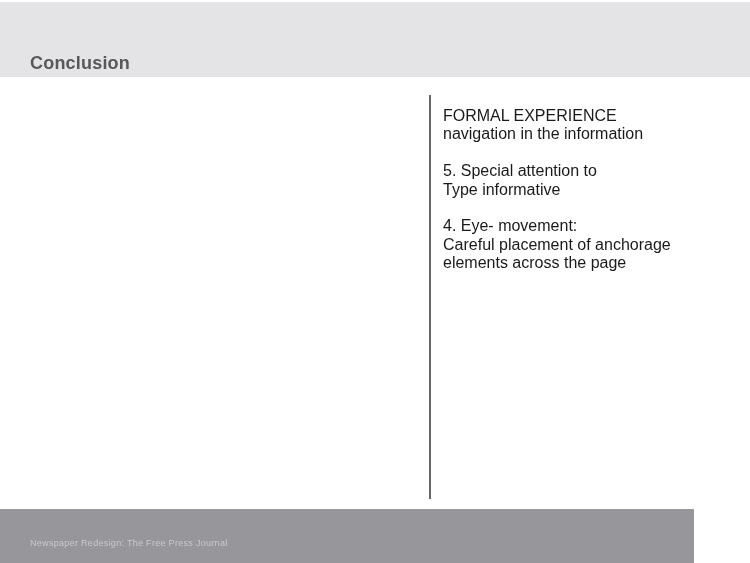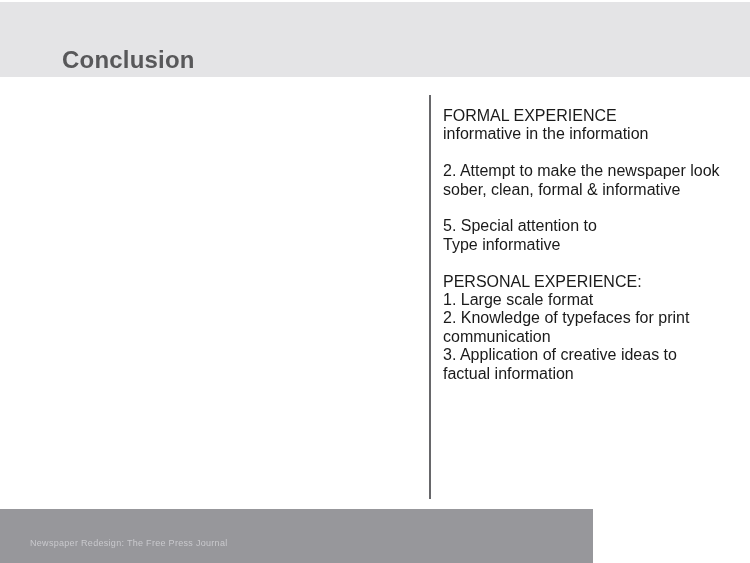--- a/index.html
+++ b/index.html
@@ -29,25 +29,24 @@
     left: 0;
     width: 750px;
     height: 75px;
     background: var(--header-band);
   }
 
   .title {
     position: absolute;
     left: 30px;
     bottom: 3px;
-    font-size: 24px;
+    font-size: 18px;
     font-weight: bold;
     letter-spacing: 0.2px;
     color: var(--title-text);
-    margin-left: 32px;
   }
 
   .v-divider {
     position: absolute;
     left: 429px;
     top: 95px;
     width: 2px;
     height: 404px;
     background: var(--divider);
   }
@@ -63,21 +62,21 @@
   }
 
   .block { margin-bottom: 18.4px; }
   .block:last-child { margin-bottom: 0; }
   .line { white-space: nowrap; }
 
   .bottom-band {
     position: absolute;
     left: 0;
     top: 509px;
-    width: 593px;
+    width: 694px;
     height: 54px;
     background: var(--footer-band);
   }
 
   .footer-caption {
     position: absolute;
     left: 30px;
     top: 29px;
     font-size: 9px;
     letter-spacing: 0.3px;
@@ -91,37 +90,30 @@
 
   <div class="top-band">
     <h1 class="title">Conclusion</h1>
   </div>
 
   <div class="v-divider"></div>
 
   <div class="content">
       <div class="block">
         <div class="line">FORMAL EXPERIENCE</div>
-        <div class="line">informative in the information</div>
-      </div>
-      <div class="block">
-        <div class="line">2. Attempt to make the newspaper look</div>
-        <div class="line">sober, clean, formal &amp; informative</div>
+        <div class="line">navigation in the information</div>
       </div>
       <div class="block">
         <div class="line">5. Special attention to</div>
         <div class="line">Type informative</div>
       </div>
       <div class="block">
-        <div class="line">PERSONAL EXPERIENCE:</div>
-        <div class="line">1. Large scale format</div>
-        <div class="line">2. Knowledge of typefaces for print</div>
-        <div class="line">communication</div>
-        <div class="line">3. Application of creative ideas to</div>
-        <div class="line">factual information</div>
+        <div class="line">4. Eye- movement:</div>
+        <div class="line">Careful placement of anchorage</div>
+        <div class="line">elements across the page</div>
       </div>
     </div>
 
   <div class="bottom-band">
     <div class="footer-caption">Newspaper Redesign: The Free Press Journal</div>
   </div>
 
 </div>
 
 </body></html>

